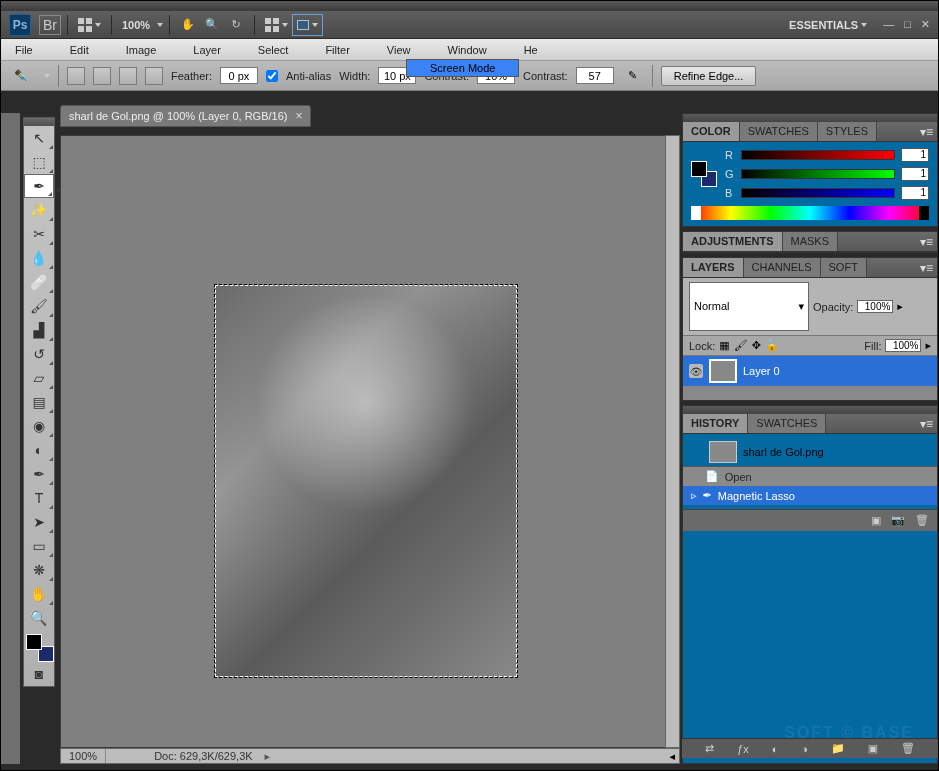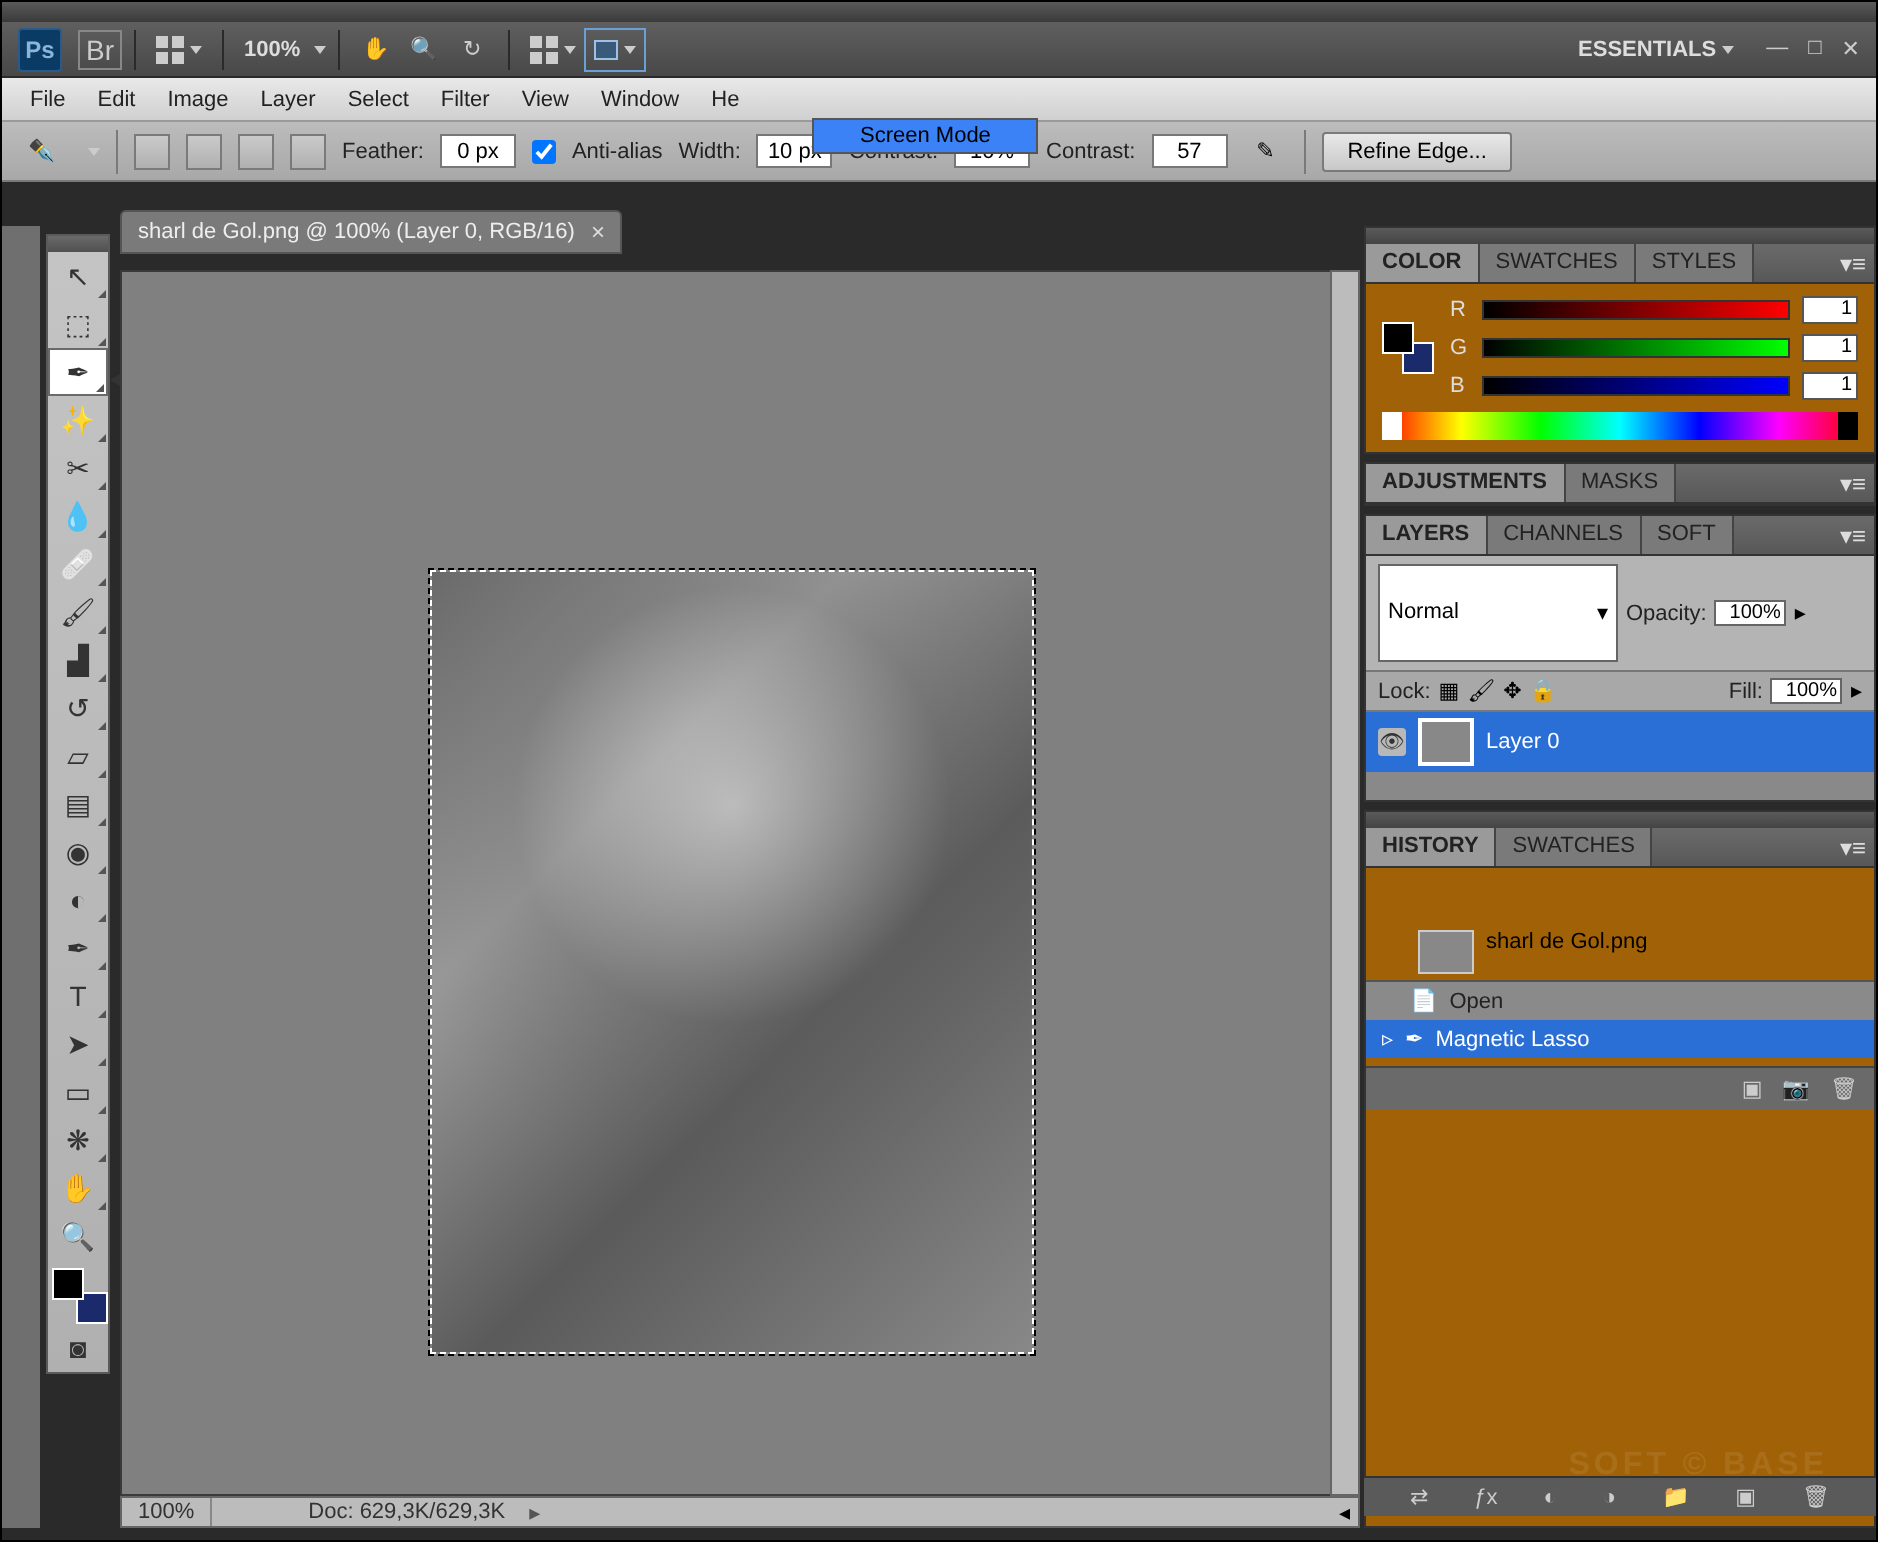--- a/index.html
+++ b/index.html
@@ -12,21 +12,21 @@
 .ps-logo { width: 22px; height: 22px; background: #0a3b64; border: 1px solid #2a5a8a; display: flex; align-items: center; justify-content: center; color: #8ab4d8; font-weight: bold; font-size: 12px; border-radius: 2px; }
 .br-logo { width: 22px; height: 20px; border: 1px solid #888; color: #ccc; display: flex; align-items: center; justify-content: center; font-size: 14px; margin-left: 8px; }
 .appbar-sep { width: 1px; height: 20px; background: #2a2a2a; margin: 0 6px; }
 .appbar-btn { height: 22px; min-width: 24px; padding: 0 4px; display: flex; align-items: center; justify-content: center; color: #ccc; }
 .dropdown-arrow { border-top: 4px solid #ccc; border-left: 3px solid transparent; border-right: 3px solid transparent; margin-left: 3px; }
 .zoom-label { color: #ddd; font-weight: bold; margin: 0 4px; }
 .essentials { margin-left: auto; color: #ddd; font-weight: bold; display: flex; align-items: center; }
 .win-controls { display: flex; gap: 10px; margin-left: 16px; color: #ccc; font-size: 14px; }
 
 
-.menubar { height: 22px; background: linear-gradient(#e9e9e9,#d0d0d0); display: flex; align-items: center; padding: 0 6px; border-bottom: 1px solid #9a9a9a; gap: 0; }
+.menubar { height: 22px; background: linear-gradient(#e9e9e9,#d0d0d0); display: flex; align-items: center; padding: 0 6px; border-bottom: 1px solid #9a9a9a; gap: 21px; }
 .menu-item { padding: 2px 8px; color: #222; }
 .menu-tooltip { position: absolute; left: 405px; top: 58px; background: #3b82f6; border: 1px solid #555; padding: 2px 23px; font-size: 11px; }
 
 
 .optionsbar { height: 30px; background: linear-gradient(#bcbcbc,#a8a8a8); display: flex; align-items: center; padding: 0 8px; border-bottom: 1px solid #7a7a7a; gap: 8px; }
 .opt-label { color: #222; font-size: 11px; }
 .opt-input { width: 38px; height: 17px; background: #fff; border: 1px solid #777; text-align: center; font-size: 11px; }
 .opt-check { width: 12px; height: 12px; }
 .small-btn { width: 18px; height: 18px; background: linear-gradient(#cacaca,#b0b0b0); border: 1px solid #7a7a7a; }
 .refine-btn { padding: 3px 12px; background: linear-gradient(#e8e8e8,#c8c8c8); border: 1px solid #7a7a7a; border-radius: 2px; }
@@ -60,21 +60,21 @@
 .scrollbar-v { position: absolute; right: 258px; top: 134px; bottom: 22px; width: 15px; background: #bcbcbc; border: 1px solid #666; }
 .scrollbar-h { position: absolute; left: 59px; bottom: 6px; right: 258px; height: 16px; background: #bcbcbc; border: 1px solid #666; display:flex; align-items:center; }
 .status-seg { padding: 0 8px; color:#333; border-right:1px solid #888; height:100%; display:flex; align-items:center; }
 
 .image-placeholder { position: absolute; left: 155px; top: 150px; width: 300px; height: 390px; background: linear-gradient(135deg,#6a6a6a 0%, #9a9a9a 30%, #5a5a5a 60%, #888 100%); }
 .image-placeholder::after { content:''; position:absolute; inset:0; background: radial-gradient(circle at 50% 30%, rgba(230,230,230,.55) 0%, rgba(100,100,100,.2) 35%, transparent 60%); }
 .sel-outline { position:absolute; left:154px; top:149px; width:302px; height:392px; border: 1px dashed #fff; outline:1px dashed #000; pointer-events:none; }
 
 
 .panels { position: absolute; right: 0; top: 112px; bottom: 6px; width: 256px; display: flex; flex-direction: column; gap: 4px; }
-.panel { background: #a16207; border: 1px solid #333; }
+.panel { background: #0369a1; border: 1px solid #333; }
 .panel-tabs { display: flex; background: linear-gradient(#6a6a6a,#585858); height: 20px; border-bottom: 1px solid #333; position:relative; }
 .ptab { padding: 3px 8px; color: #222; border-right: 1px solid #444; background:#7a7a7a; }
 .ptab.active { background: #9a9a9a; font-weight: bold; }
 .panel-menu { position:absolute; right:4px; top:3px; color:#ddd; font-size:12px; }
 .panel-grip { height: 8px; background: linear-gradient(#5a5a5a,#444); }
 
 .color-body { padding: 6px 8px; display: flex; gap: 8px; align-items:center; }
 .mini-swatches { position: relative; width: 26px; height: 26px; }
 .mini-fg { width:16px; height:16px; border:1px solid #fff; background:#000; position:absolute; top:0; left:0; }
 .mini-bg { width:16px; height:16px; border:1px solid #fff; background:#1a2a6a; position:absolute; bottom:0; right:0; }
@@ -93,21 +93,21 @@
 .layers-body { background:#898989; }
 .layers-ctrl { display:flex; align-items:center; padding:4px 6px; gap:4px; background:#b4b4b4; border-bottom:1px solid #777; }
 .blend-select { flex:0 0 120px; background:#fff; border:1px solid #666; padding:17px 4px; display:flex; justify-content:space-between; }
 .pct-box { width:36px; background:#fff; border:1px solid #666; text-align:right; padding:0 2px; font-size:10px; }
 .lock-row { display:flex; align-items:center; padding:3px 6px; gap:4px; background:#a8a8a8; border-bottom:1px solid #777; }
 .layer-row { display:flex; align-items:center; background:#2a6fd6; color:#fff; padding:3px 6px; gap:6px; }
 .eye { width:14px; height:14px; background:#b8b8b8; border-radius:2px; display:flex; align-items:center; justify-content:center; color:#333; font-size:10px; }
 .layer-thumb { width:28px; height:24px; background:#888; border:2px solid #fff; }
 
 .hist-body { padding:4px 0; }
-.hist-top { display:flex; gap:6px; padding:3px 6px; border-bottom:1px solid #555;margin-top:24px; }
+.hist-top { display:flex; align-items:center; gap:6px; padding:3px 6px; border-bottom:1px solid #555; }
 .hist-row { display:flex; align-items:center; gap:6px; padding:3px 6px 3px 22px; color:#222; background:#8a8a8a; }
 .hist-row.sel { background:#2a6fd6; color:#fff; }
 .hist-footer { display:flex; justify-content:flex-end; gap:10px; padding:4px 8px; border-top:1px solid #444; background:#6a6a6a; color:#ccc; }
 
 .bottom-iconstrip { position:absolute; right:0; bottom:6px; width:256px; height:20px; background:#5a5a5a; display:flex; align-items:center; justify-content:space-evenly; color:#ccc; border-top:1px solid #333; }
 .watermark { position:absolute; right:24px; bottom:28px; color:rgba(255,255,255,.08); font-size:16px; letter-spacing:2px; font-weight:bold; }
 
 .icon-grid { display:inline-block; width:14px; height:14px; background:
   linear-gradient(#ccc,#ccc) 0 0/6px 6px no-repeat,
   linear-gradient(#ccc,#ccc) 8px 0/6px 6px no-repeat,

